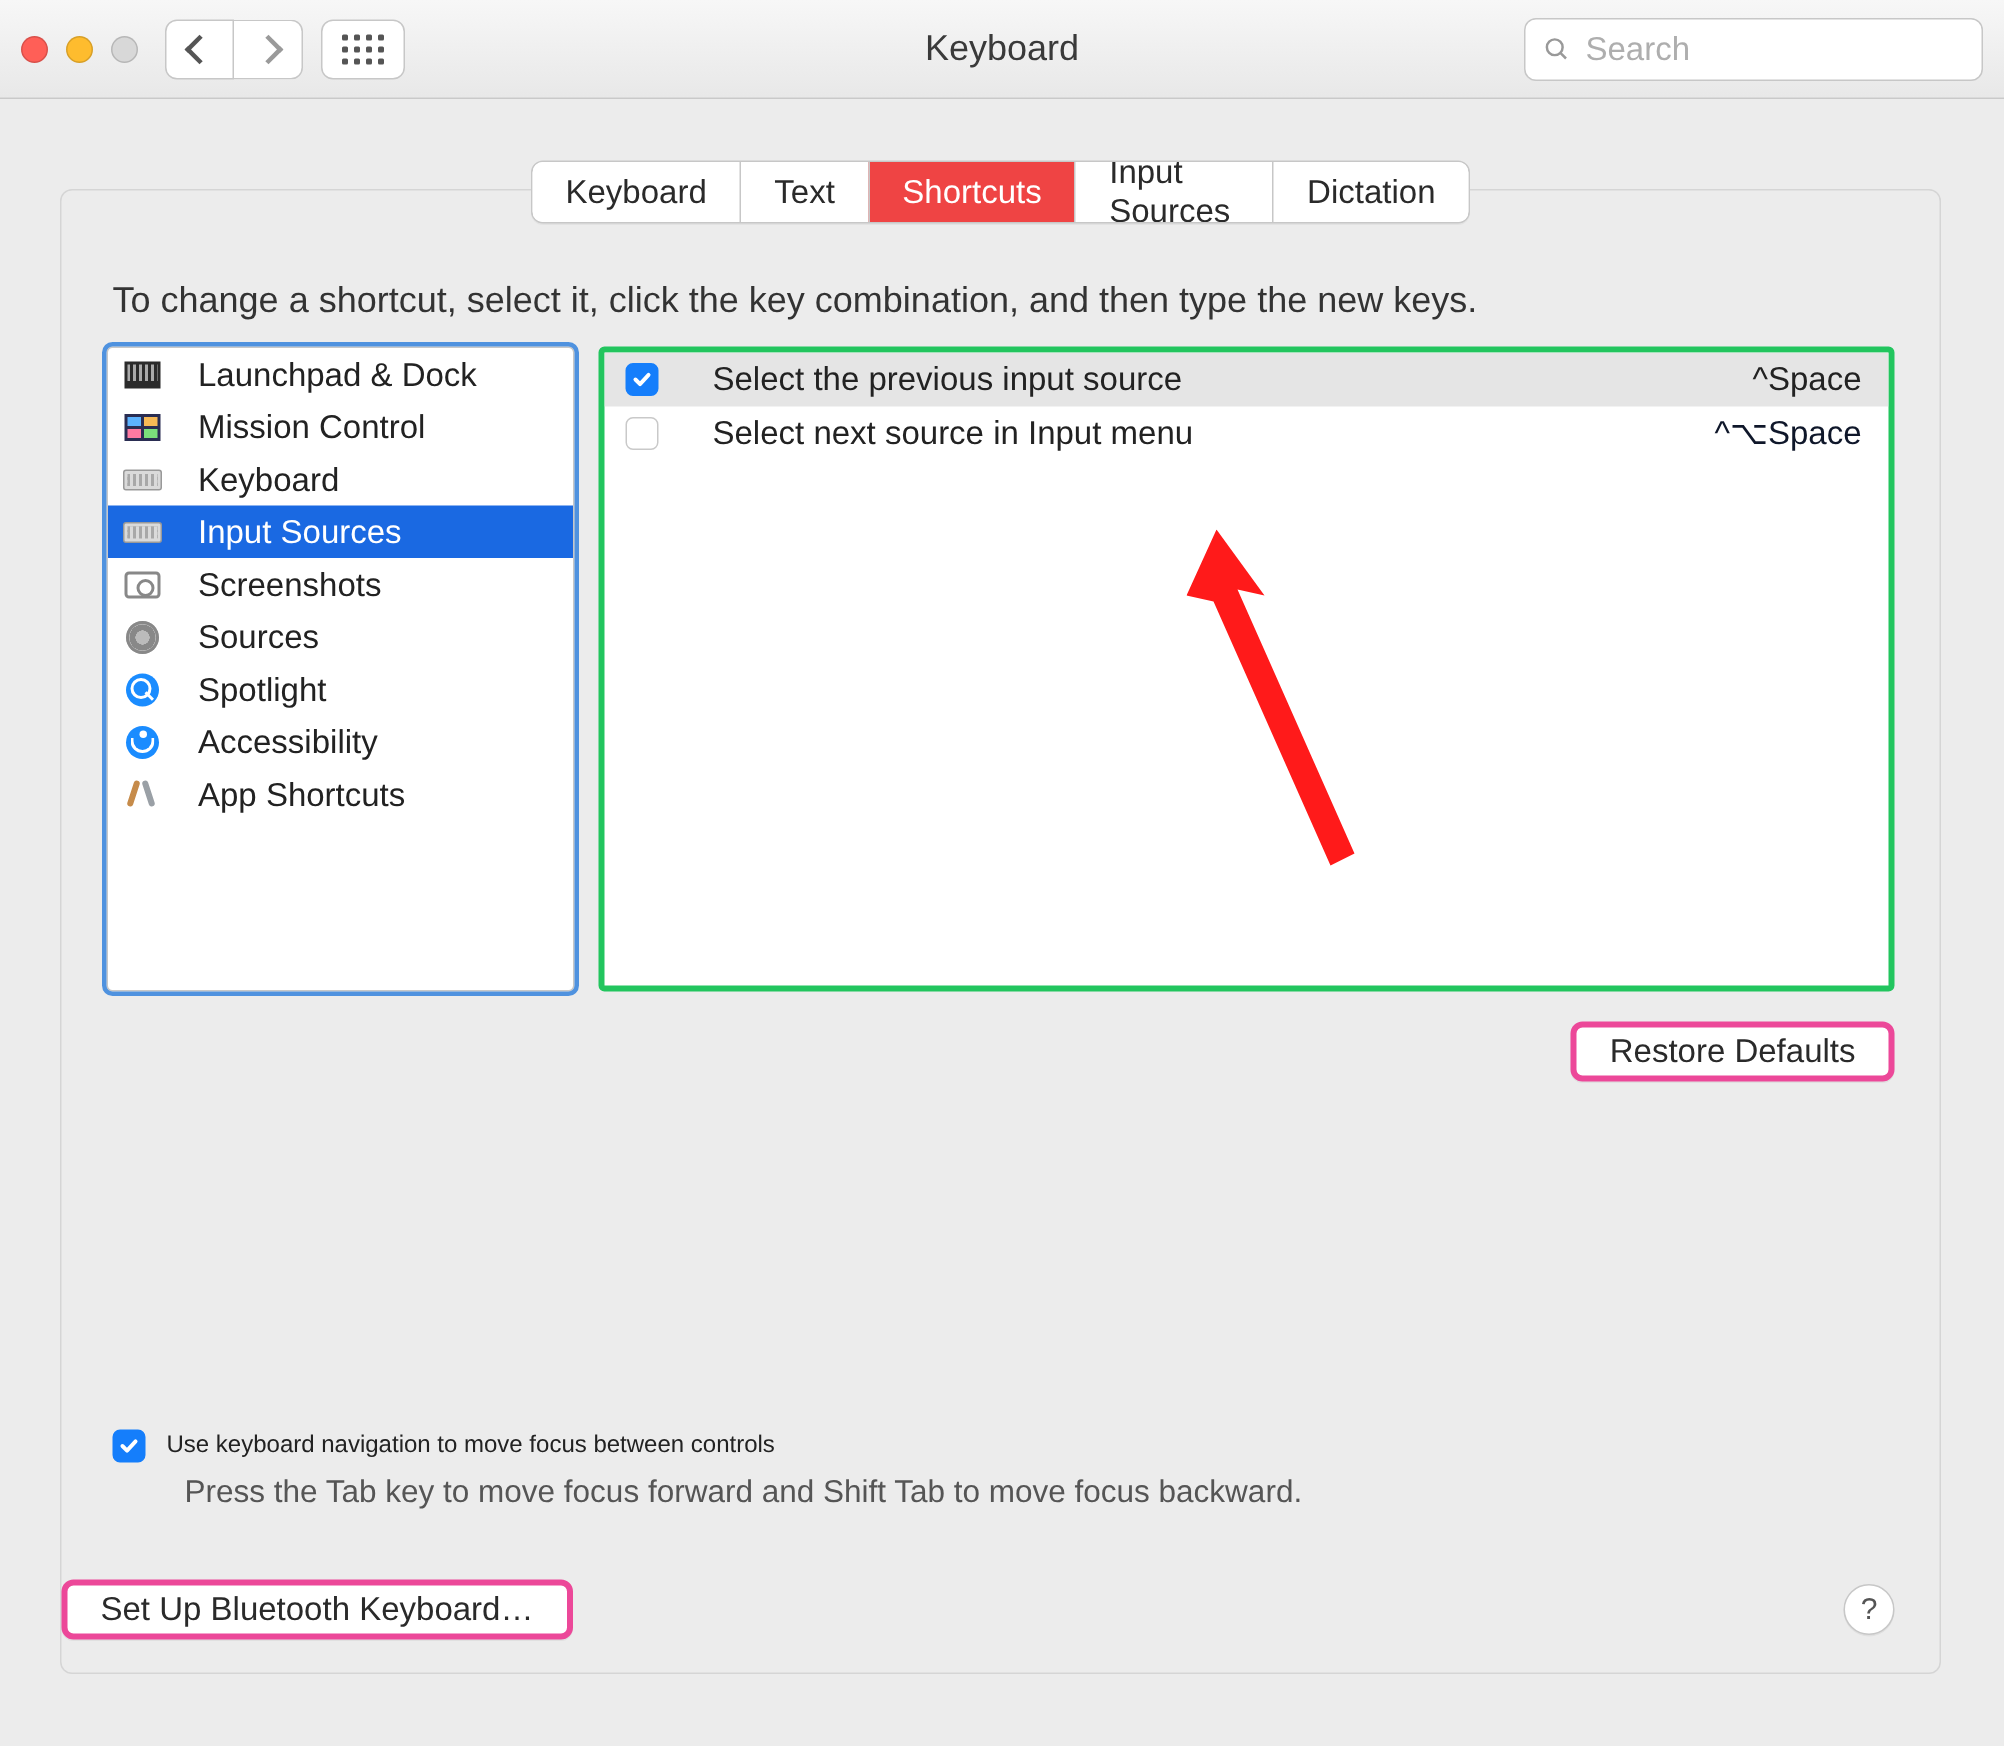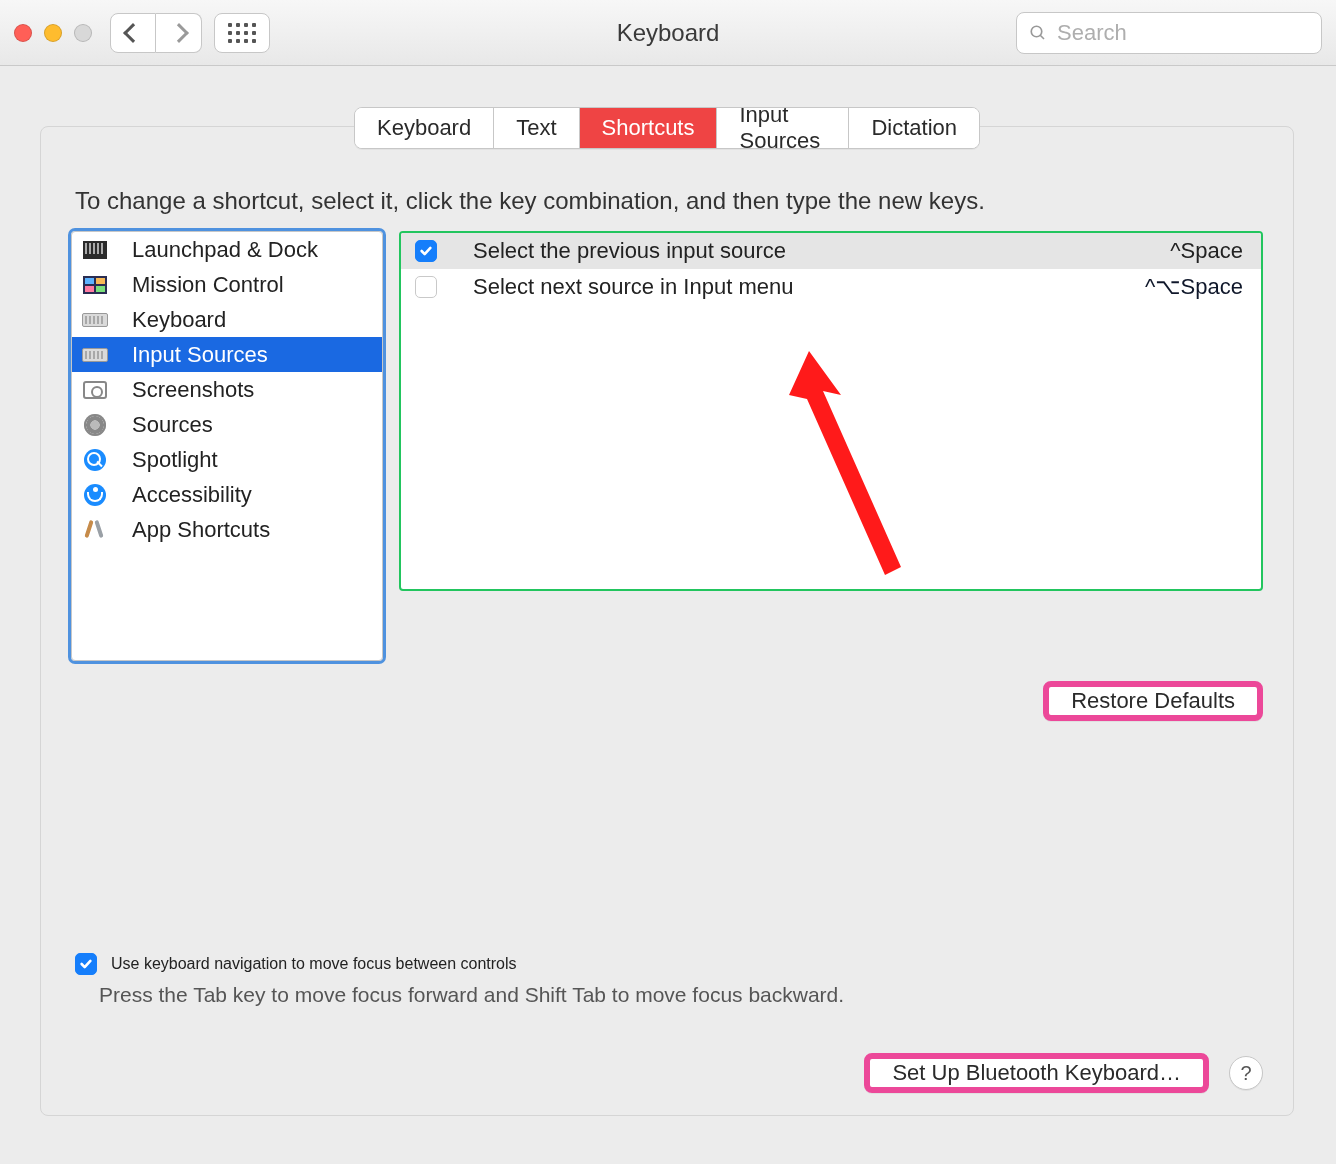--- a/index.html
+++ b/index.html
@@ -105,22 +105,22 @@
     overflow:hidden;
   }
   .side-item {
     height: 35px; display:flex; align-items:center; gap:24px;
     padding: 0 10px; font-size:22px; color:#222;
   }
   .side-item.selected { background:#1a69e2; color:#fff; }
   .side-icon { width:26px; height:26px; display:flex; align-items:center; justify-content:center; flex-shrink:0; }
 
   .detail {
-    flex:1; height: 360px; background:#fff;
-    border:2px solid #22c55e; border-radius:4px; overflow:hidden; position:relative;
+    flex:1; height: 430px; background:#fff;
+    border:4px solid #22c55e; border-radius:4px; overflow:hidden; position:relative;
   }
   .row {
     height: 36px; display:flex; align-items:center; padding: 0 18px 0 14px;
   }
   .row.sel { background:#e5e5e5; }
   .chk {
     width:22px; height:22px; border-radius:5px; margin-right:36px;
     border:1px solid #c9c9c9; background:#fff; flex-shrink:0;
     display:flex; align-items:center; justify-content:center;
   }
@@ -134,36 +134,36 @@
   
   .arrow-annot {
     position:absolute; left: 388px; top: 118px; width: 140px; height: 240px;
     pointer-events:none;
   }
 
   
   .restore-wrap { display:flex; justify-content:flex-end; padding: 20px 30px 0; }
   .mac-btn {
     height: 40px; padding: 0 22px; background:#fff;
-    border:6px solid #ec4899; border-radius:8px; font-size:22px;
+    border:4px solid #ec4899; border-radius:8px; font-size:22px;
     box-shadow: 0 1px 0 rgba(0,0,0,.05);
     display:flex; align-items:center; cursor:default;
   }
 
   
   .bottom-block { position:absolute; left:34px; right:34px; bottom: 108px; }
   .kb-nav-row { display:flex; align-items:center; gap:14px; }
   .kb-nav-row .chk { margin-right:0; }
   .kb-nav-label { font-size:16px; color:#222; }
-  .kb-nav-sub { font-size:21px; color:#555; margin-left:24px; margin-top:8px; }
+  .kb-nav-sub { font-size:21px; color:#555; margin-left:48px; margin-top:8px; }
 
   
   .footer {
     position:absolute; left:0; right:0; bottom: 22px;
-    display:flex; justify-content:flex-end; align-items:center;
+    display:flex; justify-content:space-between; align-items:center;
     gap:20px; padding-right: 30px;
   }
   .help-btn {
     width:34px; height:34px; border-radius:50%; background:#fff;
     border:1px solid #c7c7c7; display:flex; align-items:center; justify-content:center;
     font-size:20px; color:#555; box-shadow: 0 1px 0 rgba(0,0,0,.05);
   }
 
   
   .ic-launchpad { width:24px; height:18px; background:#2b2b2b; position:relative; }

